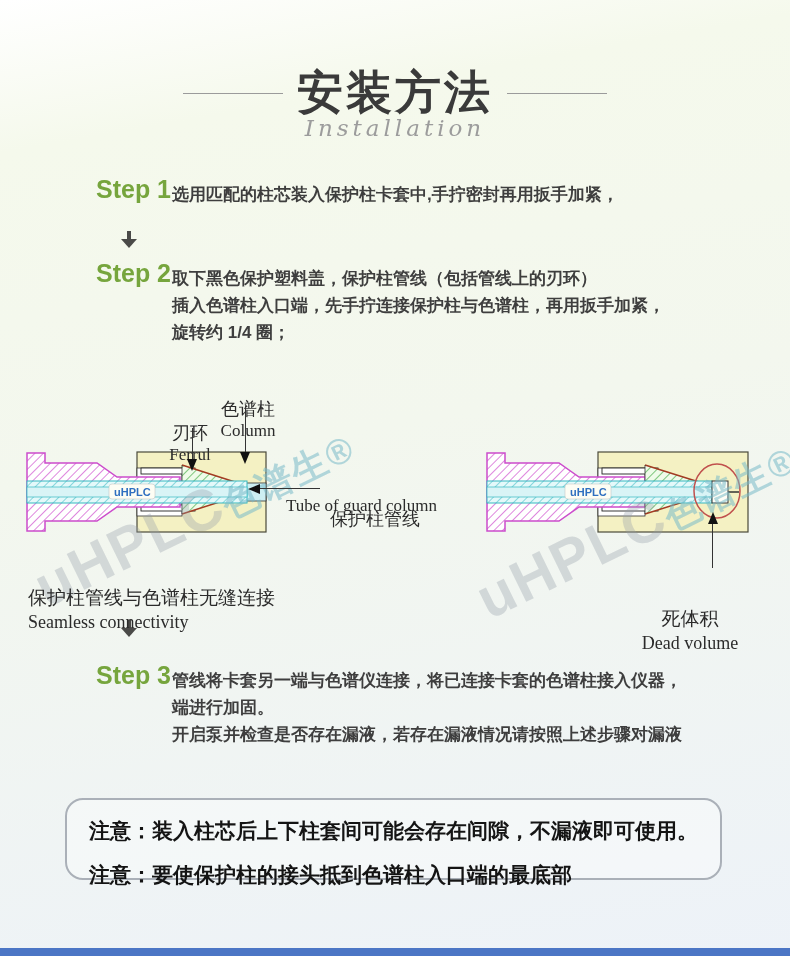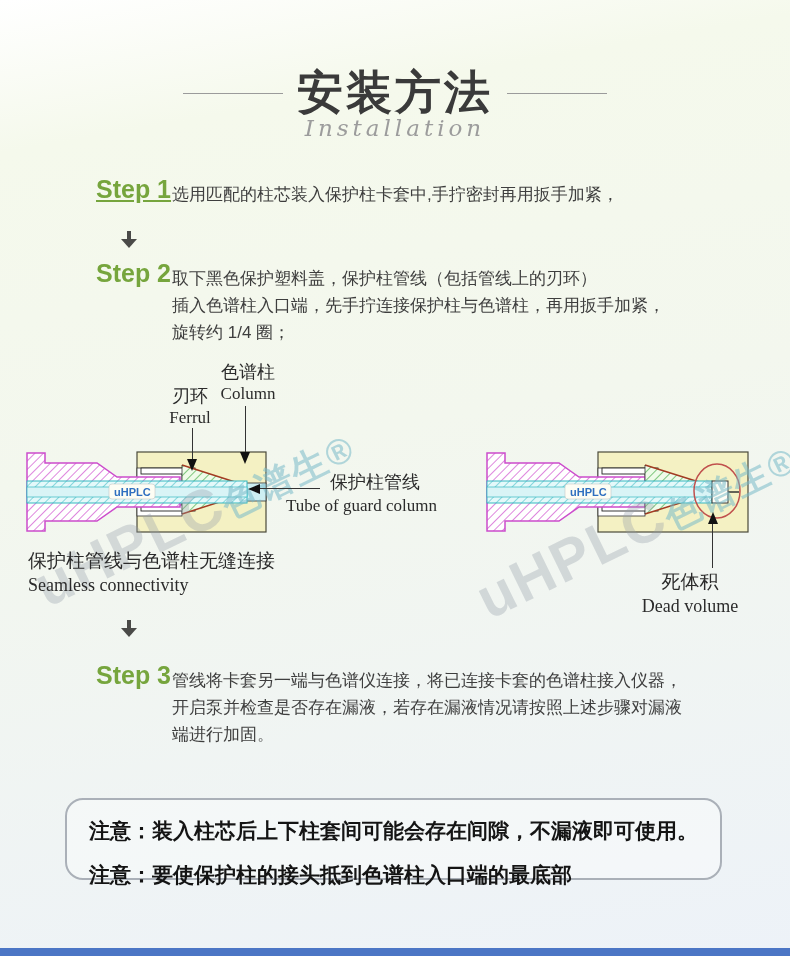--- a/index.html
+++ b/index.html
@@ -13,31 +13,31 @@
   
   .title-row { position:absolute; top:62px; left:0; width:790px;
     display:flex; align-items:center; justify-content:center; gap:14px; }
   .title-line { width:100px; height:1px; background:#9b9b9b; }
   .main-title { font-size:46px; font-weight:700; color:#3a3a3a; letter-spacing:3px; }
   .subtitle { position:absolute; top:115px; left:0; width:790px; text-align:center;
     font-family:"DejaVu Serif","Liberation Serif",serif; font-style:italic;
     font-size:23px; color:#9c9c9c; letter-spacing:4px; }
   
   .step-label { position:absolute; font-size:25px; font-weight:700; color:#76a53d; white-space:nowrap; }
-  .step-lines { position:absolute; font-size:17px; line-height:27px; color:#3e3e3e; font-weight:400; }
+  .step-lines { position:absolute; font-size:17px; line-height:27px; color:#3e3e3e; font-weight:700; }
   .step-lines div { white-space:nowrap; }
   
   .darrow { position:absolute; width:16px; height:17px; }
   .darrow .stem { position:absolute; left:6px; top:0; width:4px; height:9px; background:#4a4a48; }
   .darrow .head { position:absolute; left:0; top:8px; width:0; height:0;
     border-left:8px solid transparent; border-right:8px solid transparent; border-top:9px solid #4a4a48; }
   
   .dlabel { position:absolute; font-family:"Liberation Serif","DejaVu Serif",serif;
     color:#2b2b2b; white-space:nowrap; z-index:4; }
-  .dlabel .cn { font-size:18px; line-height:22px; }
+  .dlabel .cn { font-size:18px; line-height:22px;margin-top:37px; }
   .dlabel .en { font-size:17px; line-height:22px; }
   .center { text-align:center; }
   
   .vline { position:absolute; width:1px; background:#333; z-index:4; }
   .hline { position:absolute; height:1px; background:#333; z-index:4; }
   .ahead-down { position:absolute; width:0; height:0; z-index:4;
     border-left:5px solid transparent; border-right:5px solid transparent; border-top:12px solid #111; }
   .ahead-up { position:absolute; width:0; height:0; z-index:4;
     border-left:5px solid transparent; border-right:5px solid transparent; border-bottom:12px solid #111; }
   .ahead-left { position:absolute; width:0; height:0; z-index:4;
@@ -60,21 +60,21 @@
 
 <div class="page">
 
   <div class="title-row">
     <span class="title-line"></span>
     <h1 class="main-title">安装方法</h1>
     <span class="title-line"></span>
   </div>
   <div class="subtitle">Installation</div>
 
-  <div class="step-label" style="left:96px;top:175px;text-decoration:underline;">Step 1</div>
+  <div class="step-label" style="left:96px;top:175px;">Step 1</div>
   <div class="step-lines" style="left:172px;top:181px;">
     <div>选用匹配的柱芯装入保护柱卡套中,手拧密封再用扳手加紧，</div>
   </div>
 
   <div class="darrow" style="left:121px;top:231px;">
     <span class="stem"></span>
     <span class="head"></span>
   </div>
 
   <div class="step-label" style="left:96px;top:259px;">Step 2</div>
@@ -201,22 +201,22 @@
   </div>
 
   <div class="darrow" style="left:121px;top:620px;">
     <span class="stem"></span>
     <span class="head"></span>
   </div>
 
   <div class="step-label" style="left:96px;top:661px;">Step 3</div>
   <div class="step-lines" style="left:172px;top:667px;">
     <div>管线将卡套另一端与色谱仪连接，将已连接卡套的色谱柱接入仪器，</div>
+    <div>端进行加固。</div>
     <div>开启泵并检查是否存在漏液，若存在漏液情况请按照上述步骤对漏液</div>
-    <div>端进行加固。</div>
   </div>
 
   <div class="note-box">
     <div>注意：装入柱芯后上下柱套间可能会存在间隙，不漏液即可使用。</div>
     <div>注意：要使保护柱的接头抵到色谱柱入口端的最底部</div>
   </div>
 
   <div class="bottom-bar"></div>
 </div>
 

